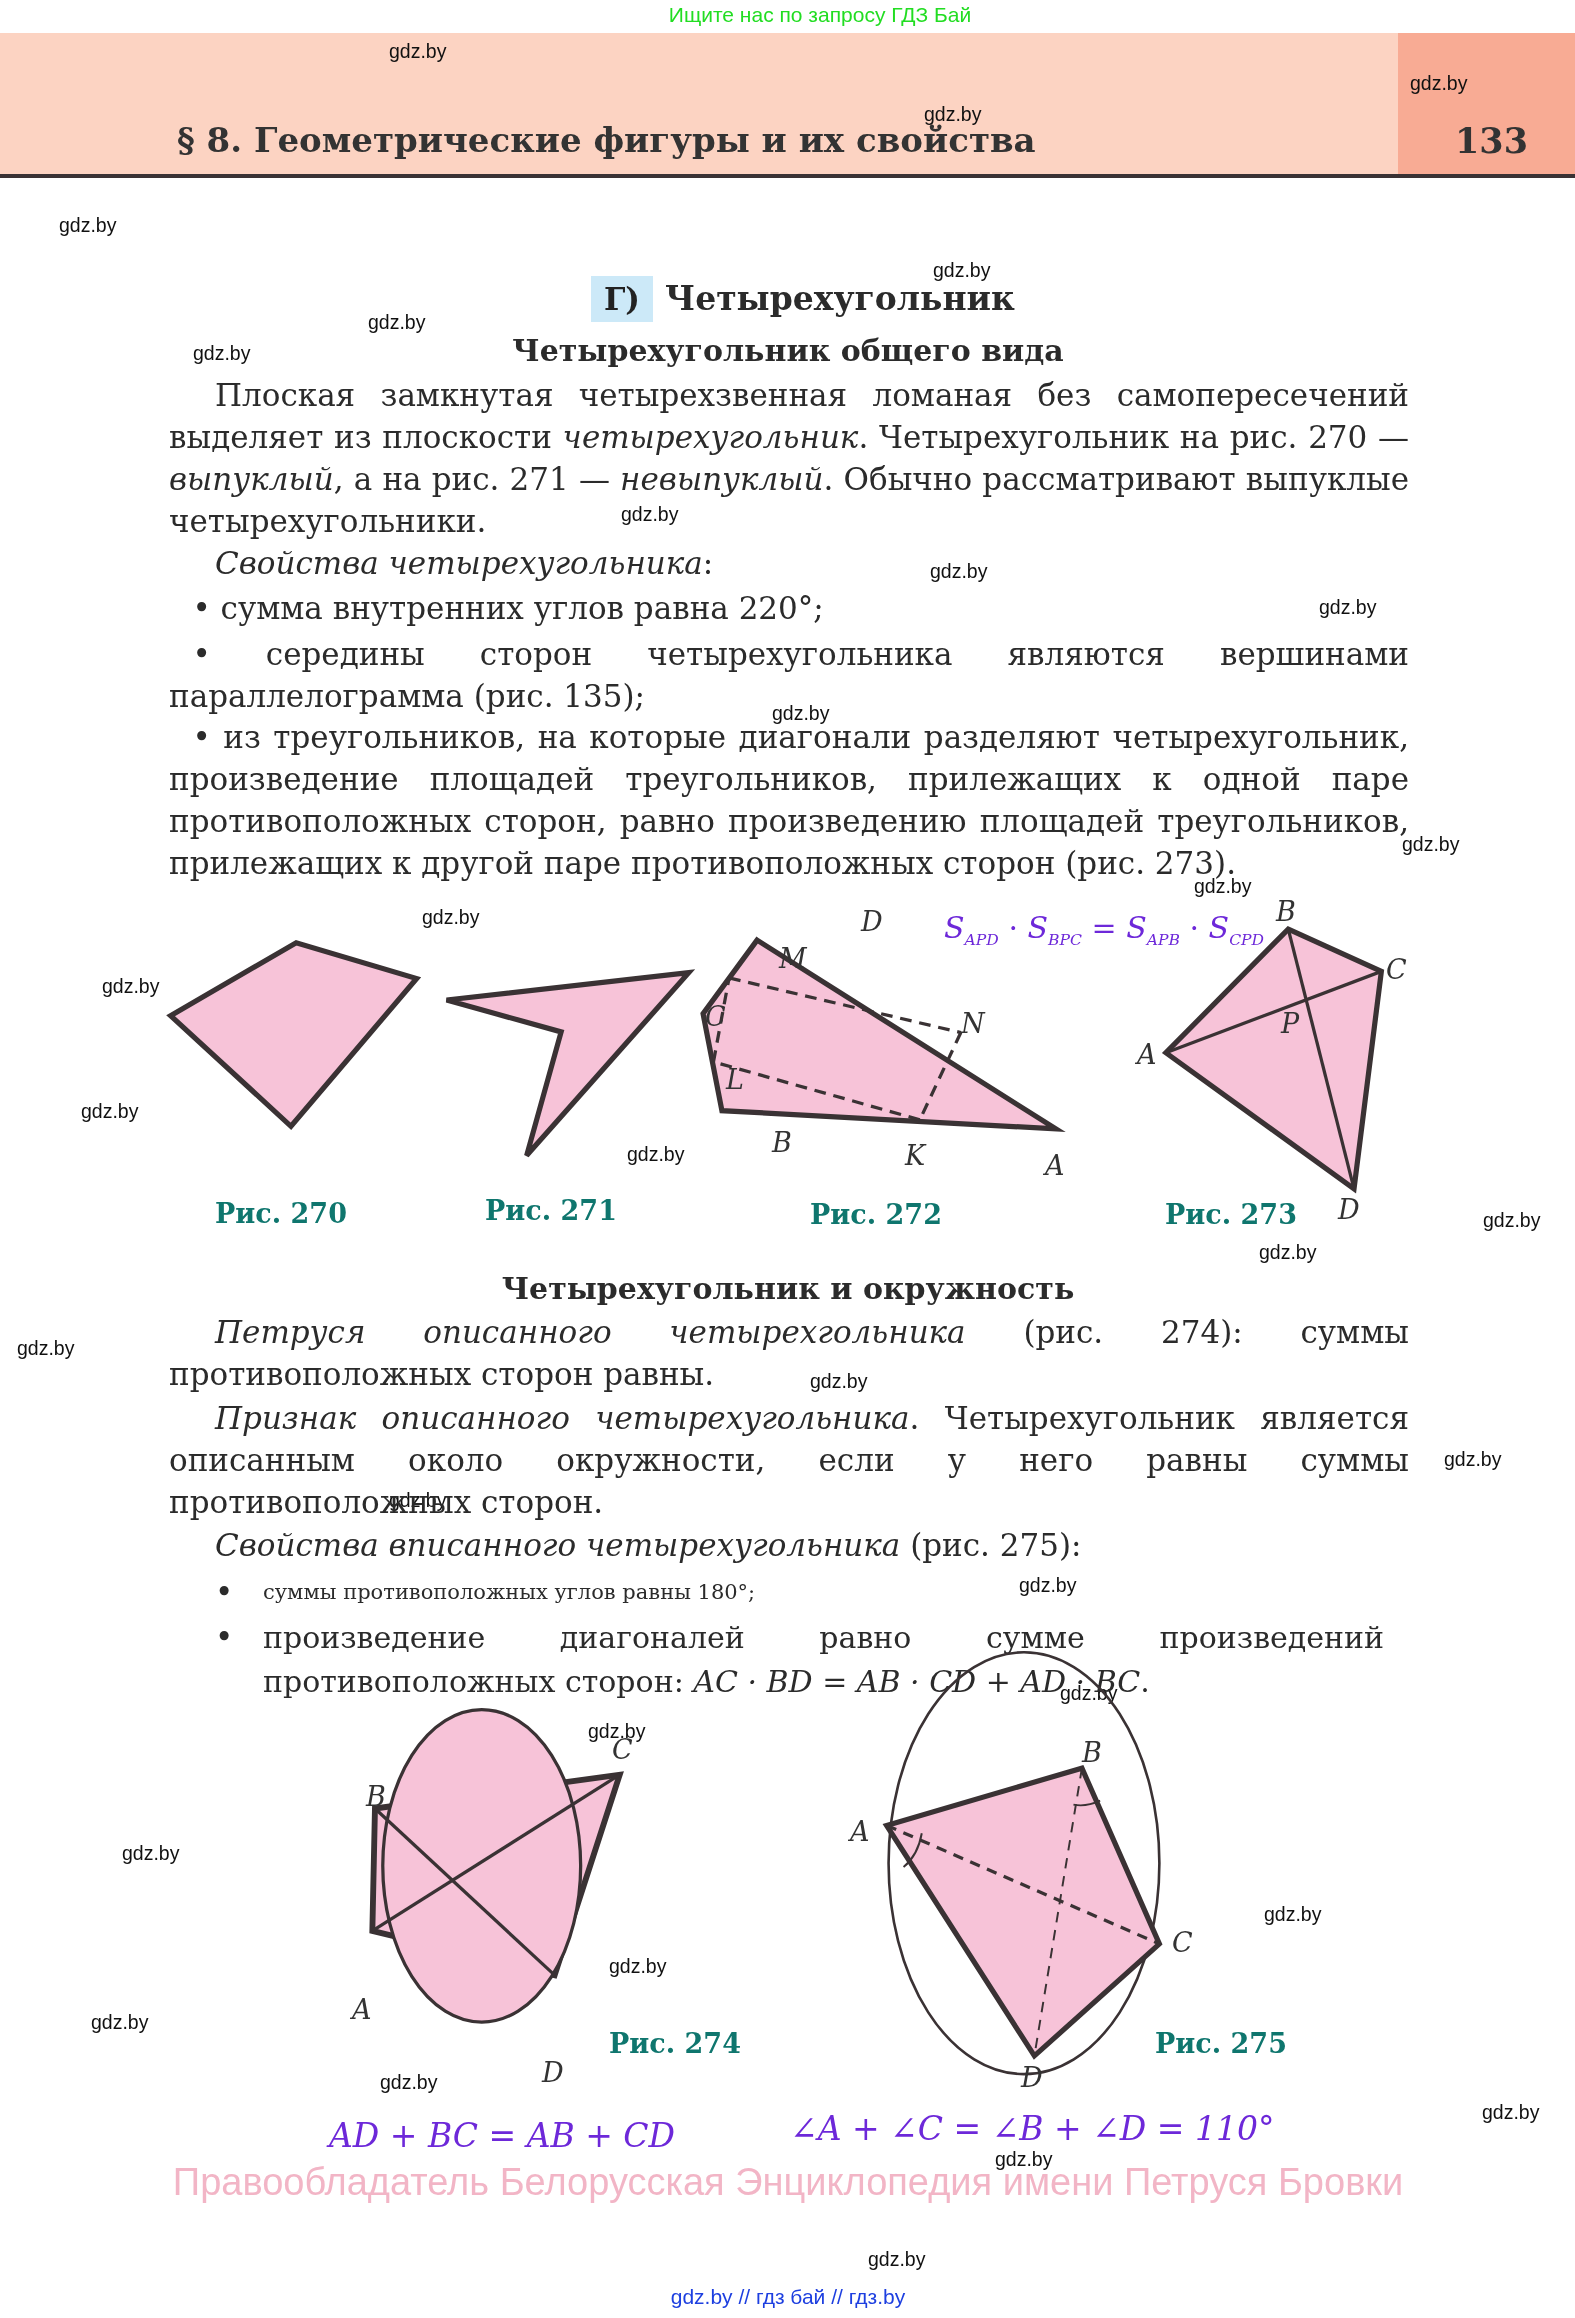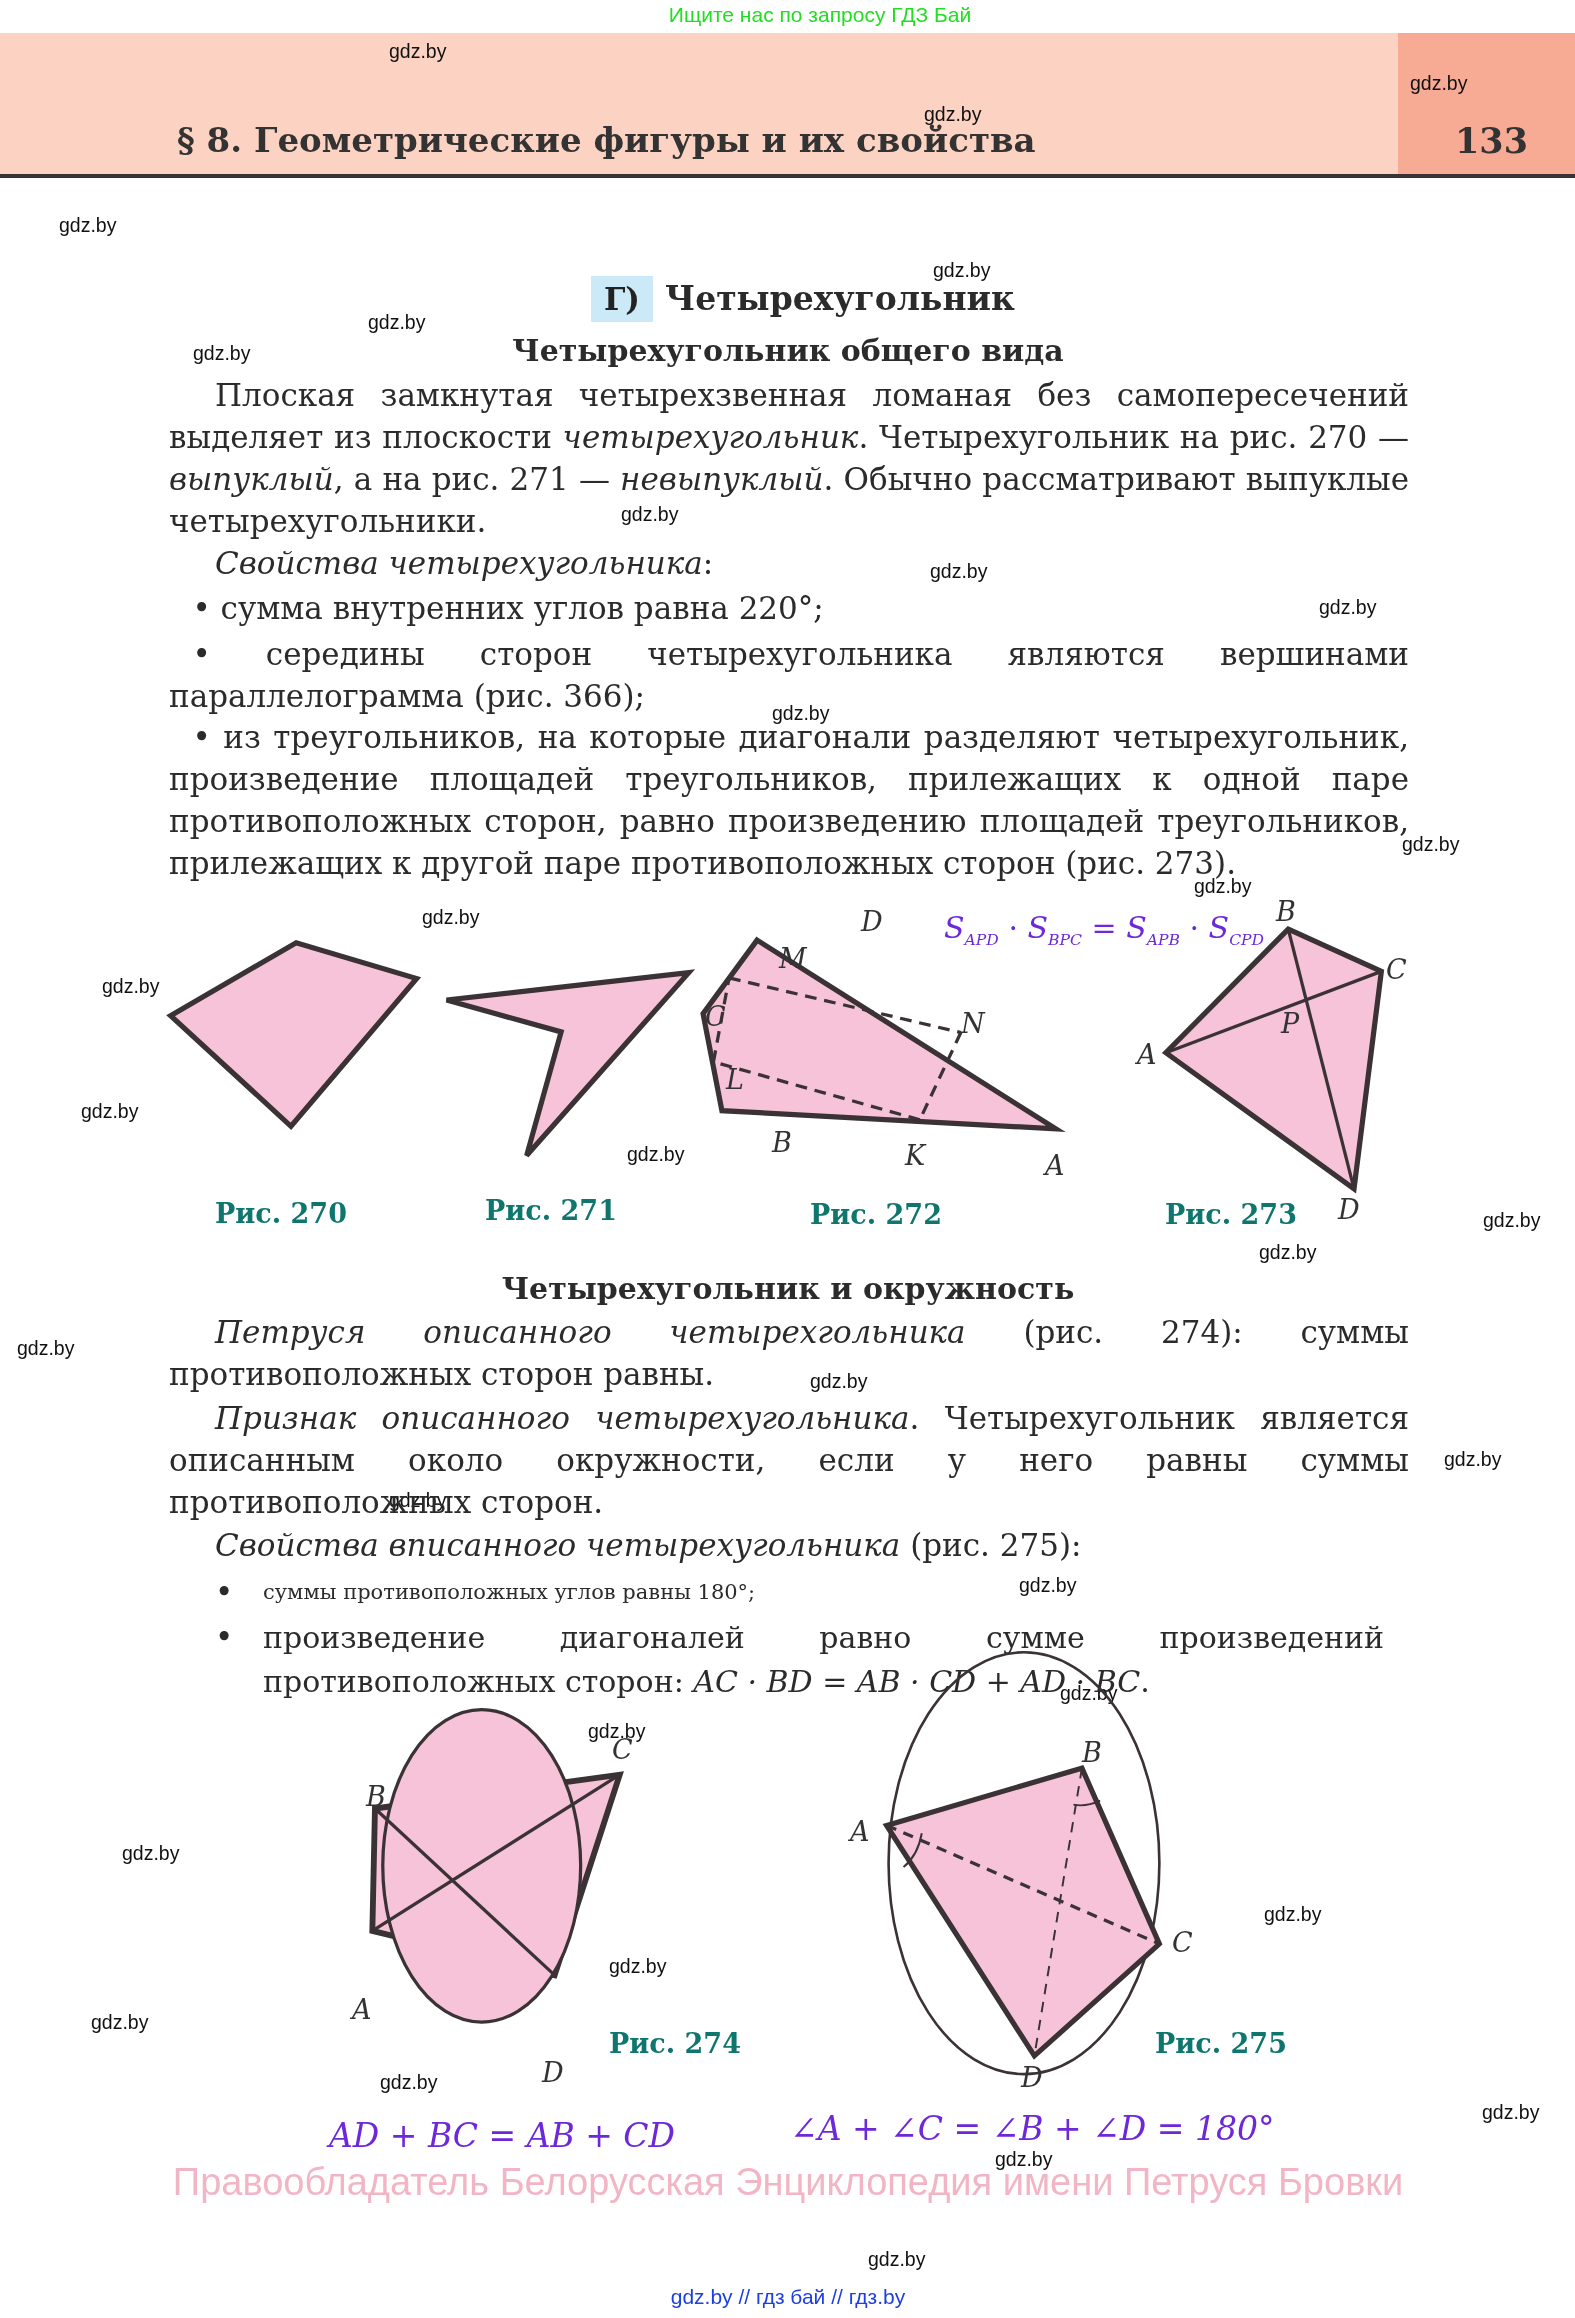--- a/index.html
+++ b/index.html
@@ -81,21 +81,21 @@
 <div class="abs section-badge">Г)</div>
 <div class="abs section-title">Четырехугольник</div>
 
 <div class="abs subhead" style="top:333px">Четырехугольник общего вида</div>
 
 <div class="abs para indent" style="top:374px"><span>Плоская замкнутая четырехзвенная ломаная без самопересечений выделяет из плоскости </span><i>четырехугольник</i><span>. Четырехугольник на рис. 270 — </span><i>выпуклый</i><span>, а на рис. 271 — </span><i>невыпуклый</i><span>. Обычно рассматривают выпуклые четырехугольники.</span></div>
 
 <div class="abs para indent" style="top:542px"><i>Свойства четырехугольника</i><span>:</span></div>
 
 <div class="abs bullet-line" style="top:587px;padding-left:23.4px;box-sizing:border-box;text-indent:0">• <span>сумма внутренних углов равна 220°;</span></div>
-<div class="abs bullet-line" style="top:633px;text-indent:23.4px">• <span>середины сторон четырехугольника являются вершинами параллелограмма (рис. 366);</span></div>
+<div class="abs bullet-line" style="top:633px;text-indent:23.4px">• <span>середины сторон четырехугольника являются вершинами параллелограмма (рис. 135);</span></div>
 <div class="abs bullet-line" style="top:716px;text-indent:23.4px">• <span>из треугольников, на которые диагонали разделяют четырехугольник, произведение площадей треугольников, прилежащих к одной паре противоположных сторон, равно произведению площадей треугольников, прилежащих к другой паре противоположных сторон (рис. 273).</span></div>
 
 <svg style="left:0;top:0" width="1576" height="2319" viewBox="0 0 2421 3562">
   <polygon points="262,1560 455,1448 640,1503 447,1730" fill="#f7c3d8" stroke="#3a3234" stroke-width="8" stroke-linejoin="miter"></polygon>
 </svg>
 <div class="abs caption" style="left:215px;top:1198px">Рис. 270</div>
 
 <svg style="left:0;top:0" width="1576" height="2319" viewBox="0 0 2421 3562">
   <polygon points="686,1536 1058,1494 809,1775 862,1585" fill="#f7c3d8" stroke="#3a3234" stroke-width="8" stroke-linejoin="miter"></polygon>
 </svg>
@@ -166,17 +166,17 @@
   <line x1="1362" y1="2804" x2="1781" y2="2986" stroke="#3a3234" stroke-width="5" stroke-dasharray="16,12"></line>
   <line x1="1662" y1="2716" x2="1589" y2="3158" stroke="#3a3234" stroke-width="3" stroke-dasharray="16,12"></line>
   <path d="M1416 2816 Q1410 2850 1388 2868" fill="none" stroke="#3a3234" stroke-width="3"></path>
   <path d="M1649 2772 Q1668 2776 1690 2766" fill="none" stroke="#3a3234" stroke-width="3"></path>
 </svg>
 <div class="abs vlabel" style="left:1082px;top:1737px">B</div>
 <div class="abs vlabel" style="left:850px;top:1816px">A</div>
 <div class="abs vlabel" style="left:1172px;top:1927px">C</div>
 <div class="abs vlabel" style="left:1021px;top:2062px">D</div>
 <div class="abs caption" style="left:1155px;top:2028px">Рис. 275</div>
-<div class="abs formula" style="left:790px;top:2109px">∠A + ∠C = ∠B + ∠D = 180°</div>
+<div class="abs formula" style="left:790px;top:2109px">∠A + ∠C = ∠B + ∠D = 110°</div>
 
 <div class="abs copyright">Правообладатель Белорусская Энциклопедия имени Петруся Бровки</div>
 <div class="abs footer-links">gdz.by  //  гдз бай  //  гдз.by</div>
 
 
 </body></html>

